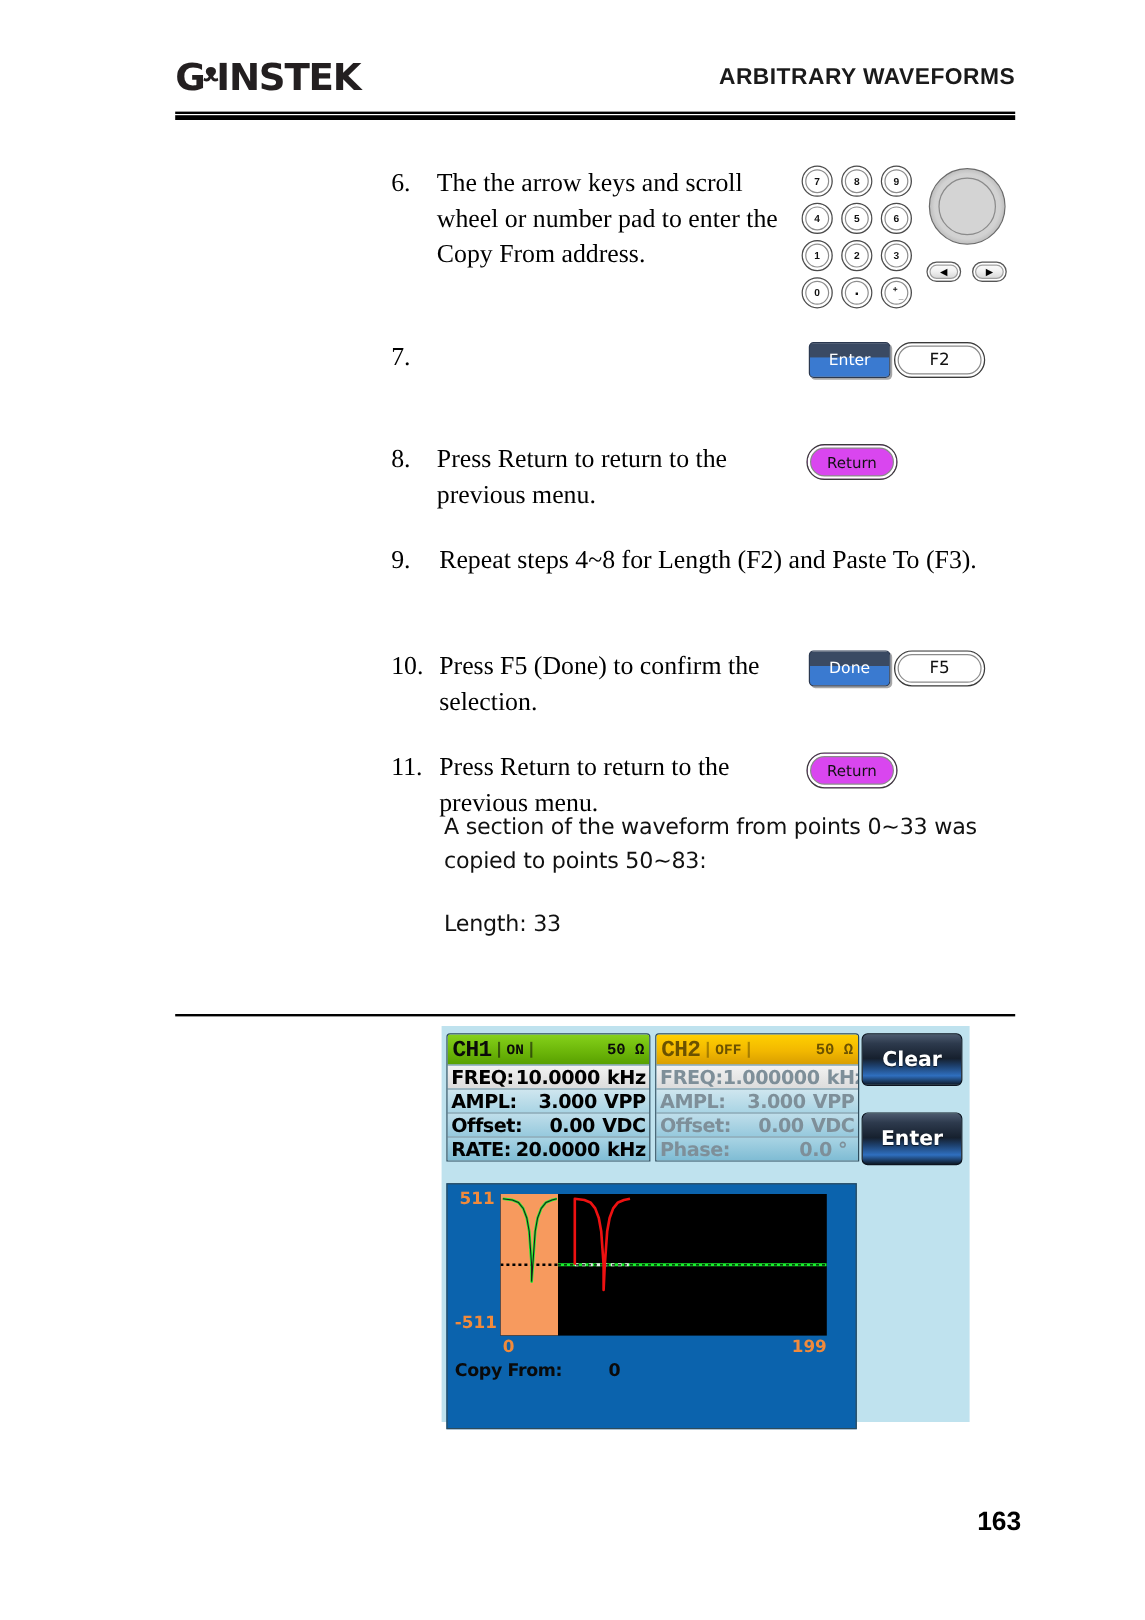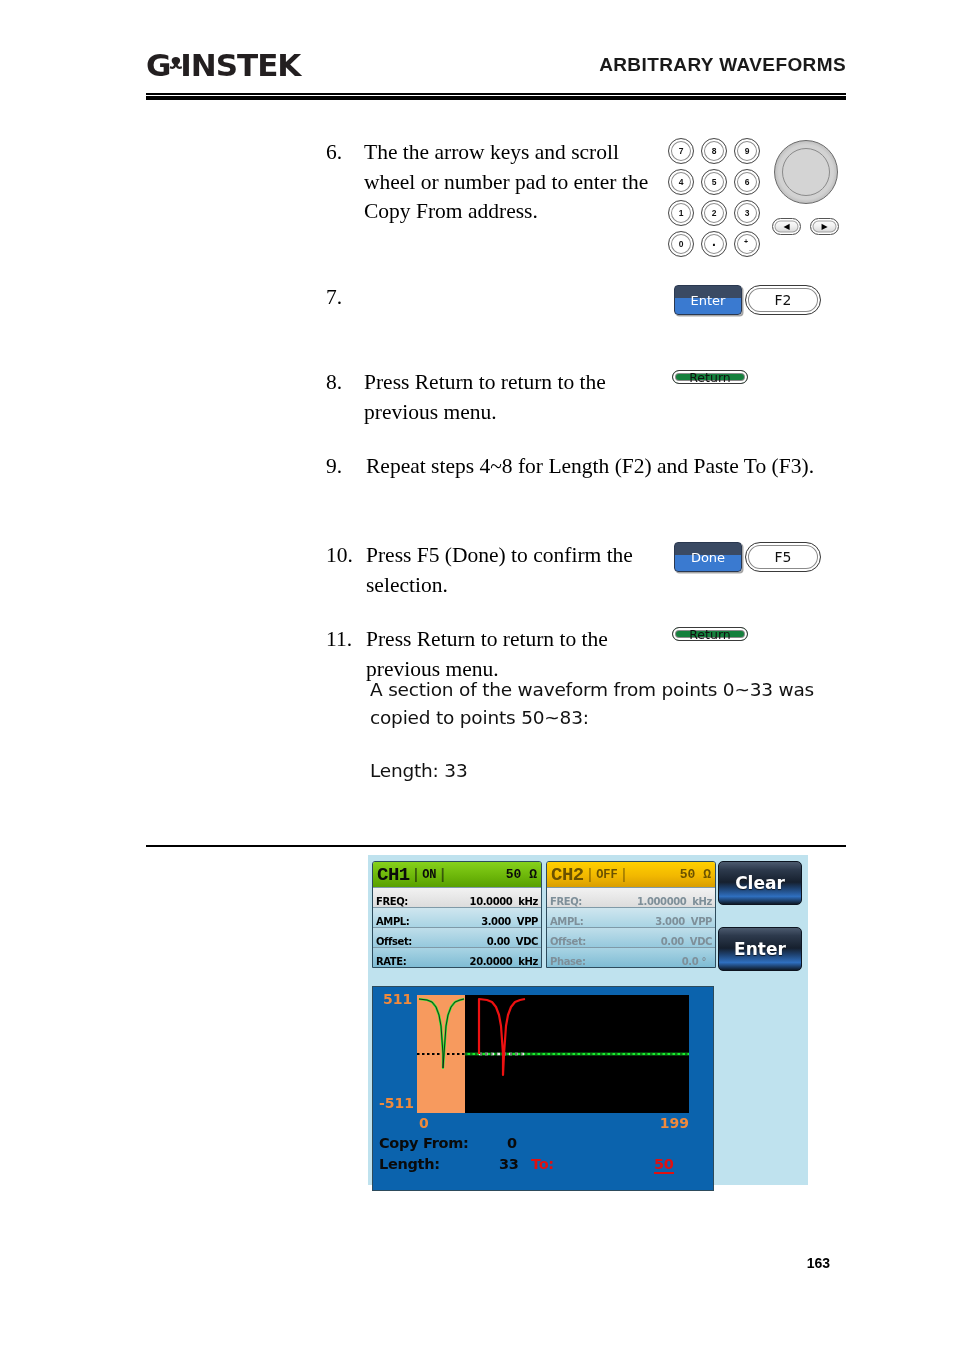--- a/index.html
+++ b/index.html
@@ -185,24 +185,24 @@
     background: #ffffff;
     box-shadow: inset 0 0 0 2px #ffffff, inset 0 0 0 3px #8b8b8b;
     display: flex; align-items: center; justify-content: center;
     font-family: "DejaVu Sans", sans-serif;
     font-size: 14px;
     color: #111;
     box-sizing: border-box;
   }
   .returnkey {
     position: absolute;
-    width: 76px; height: 14px;
+    width: 76px; height: 30px;
     border-radius: 15px;
     border: 1px solid #3a3a3a;
-    background: #15803d;
+    background: #d946ef;
     box-shadow: inset 0 0 0 2px #ffffff, inset 0 0 0 3px #8b8b8b;
     display: flex; align-items: center; justify-content: center;
     font-family: "DejaVu Sans", sans-serif;
     font-size: 12.5px;
     color: #111;
     box-sizing: border-box;
   }
 
   #sk-enter { left: 674px; top: 285px; }
   #fk-f2    { left: 745px; top: 285px; }
@@ -251,24 +251,24 @@
   }
   .ch-head.ch1 { background: linear-gradient(#86d11b 0%, #6db70a 55%, #58a000 100%); color: #0a0a0a; }
   .ch-head.ch2 { background: linear-gradient(#ffd000 0%, #f2b800 55%, #d99e00 100%); color: #6b5200; }
   .ch-head .chname { font-size: 19px; letter-spacing: -0.5px; }
   .ch-head .sep { font-size: 14px; opacity: .55; margin: 0 2px; }
   .ch-head .state { font-size: 12px; font-variant: small-caps; }
   .ch-head .imp { font-size: 13px; margin-left: auto; }
   .ch-row {
     height: 20px;
     display: flex;
-    align-items: flex-end;
-    font-family: "DejaVu Sans", sans-serif;
-    font-weight: bold;
-    font-size: 10px;
+    align-items: flex-start;
+    font-family: "DejaVu Sans", sans-serif;
+    font-weight: bold;
+    font-size: 16px;
     padding: 0 3px;
     box-sizing: border-box;
     border-top: 1px solid #7f9aa8;
     letter-spacing: -0.4px;
   }
   .ch-row .lbl { white-space: nowrap; }
   .ch-row .val { margin-left: auto; white-space: nowrap; }
   .ch-row .unit { margin-left: 6px; white-space: nowrap; }
   .ch1 .ch-row { color: #000; }
   .ch2 .ch-row { color: #7e8f99; }
@@ -344,24 +344,24 @@
   .bl-row .k { position: absolute; left: 0; top: 0; }
   .bl-row .v { position: absolute; top: 0; }
   #bl-copyfrom-val { left: 128px; }
   #bl-length-val   { left: 120px; }
   .to-lbl { position: absolute; left: 152px; top: 0; color: #e01010; }
   .to-val { position: absolute; left: 275px; top: 0; color: #e01010; border-bottom: 2px solid #e01010; }
 
   
   .pagenum {
     position: absolute;
-    right: 124px; top: 1255px;
+    right: 103px; top: 1255px;
     font-family: "Liberation Sans", sans-serif;
     font-weight: bold;
-    font-size: 14px;
+    font-size: 22px;
     color: #000;
   }
 </style>
 </head>
 <body>
 
 <div class="header">
   <div class="logo">
     <span class="gw">Gᵜ</span><span>INSTEK</span>
   </div>
@@ -537,23 +537,17 @@
 
         <path d="M 62 59 L 62 4 L 70 5 L 75 7 L 79 12 L 82 20 L 84 31 L 85 45 L 86 59 L 86 80 L 87 59 L 88 45 L 89 31 L 91 20 L 94 12 L 98 7 L 103 5 L 108 4" fill="none" stroke="#ee1111" stroke-width="2.2" stroke-linejoin="round"></path>
       </svg>
     </div>
 
     <div class="bottom-labels">
       <div class="bl-row">
         <span class="k">Copy From:</span>
         <span class="v" id="bl-copyfrom-val">0</span>
       </div>
-      <div class="bl-row">
-        <span class="k">Length:</span>
-        <span class="v" id="bl-length-val">33</span>
-        <span class="to-lbl">To:</span>
-        <span class="to-val">50</span>
-      </div>
     </div>
   </div>
 </div>
 
 <div class="pagenum">163</div>
 
 </body></html>

